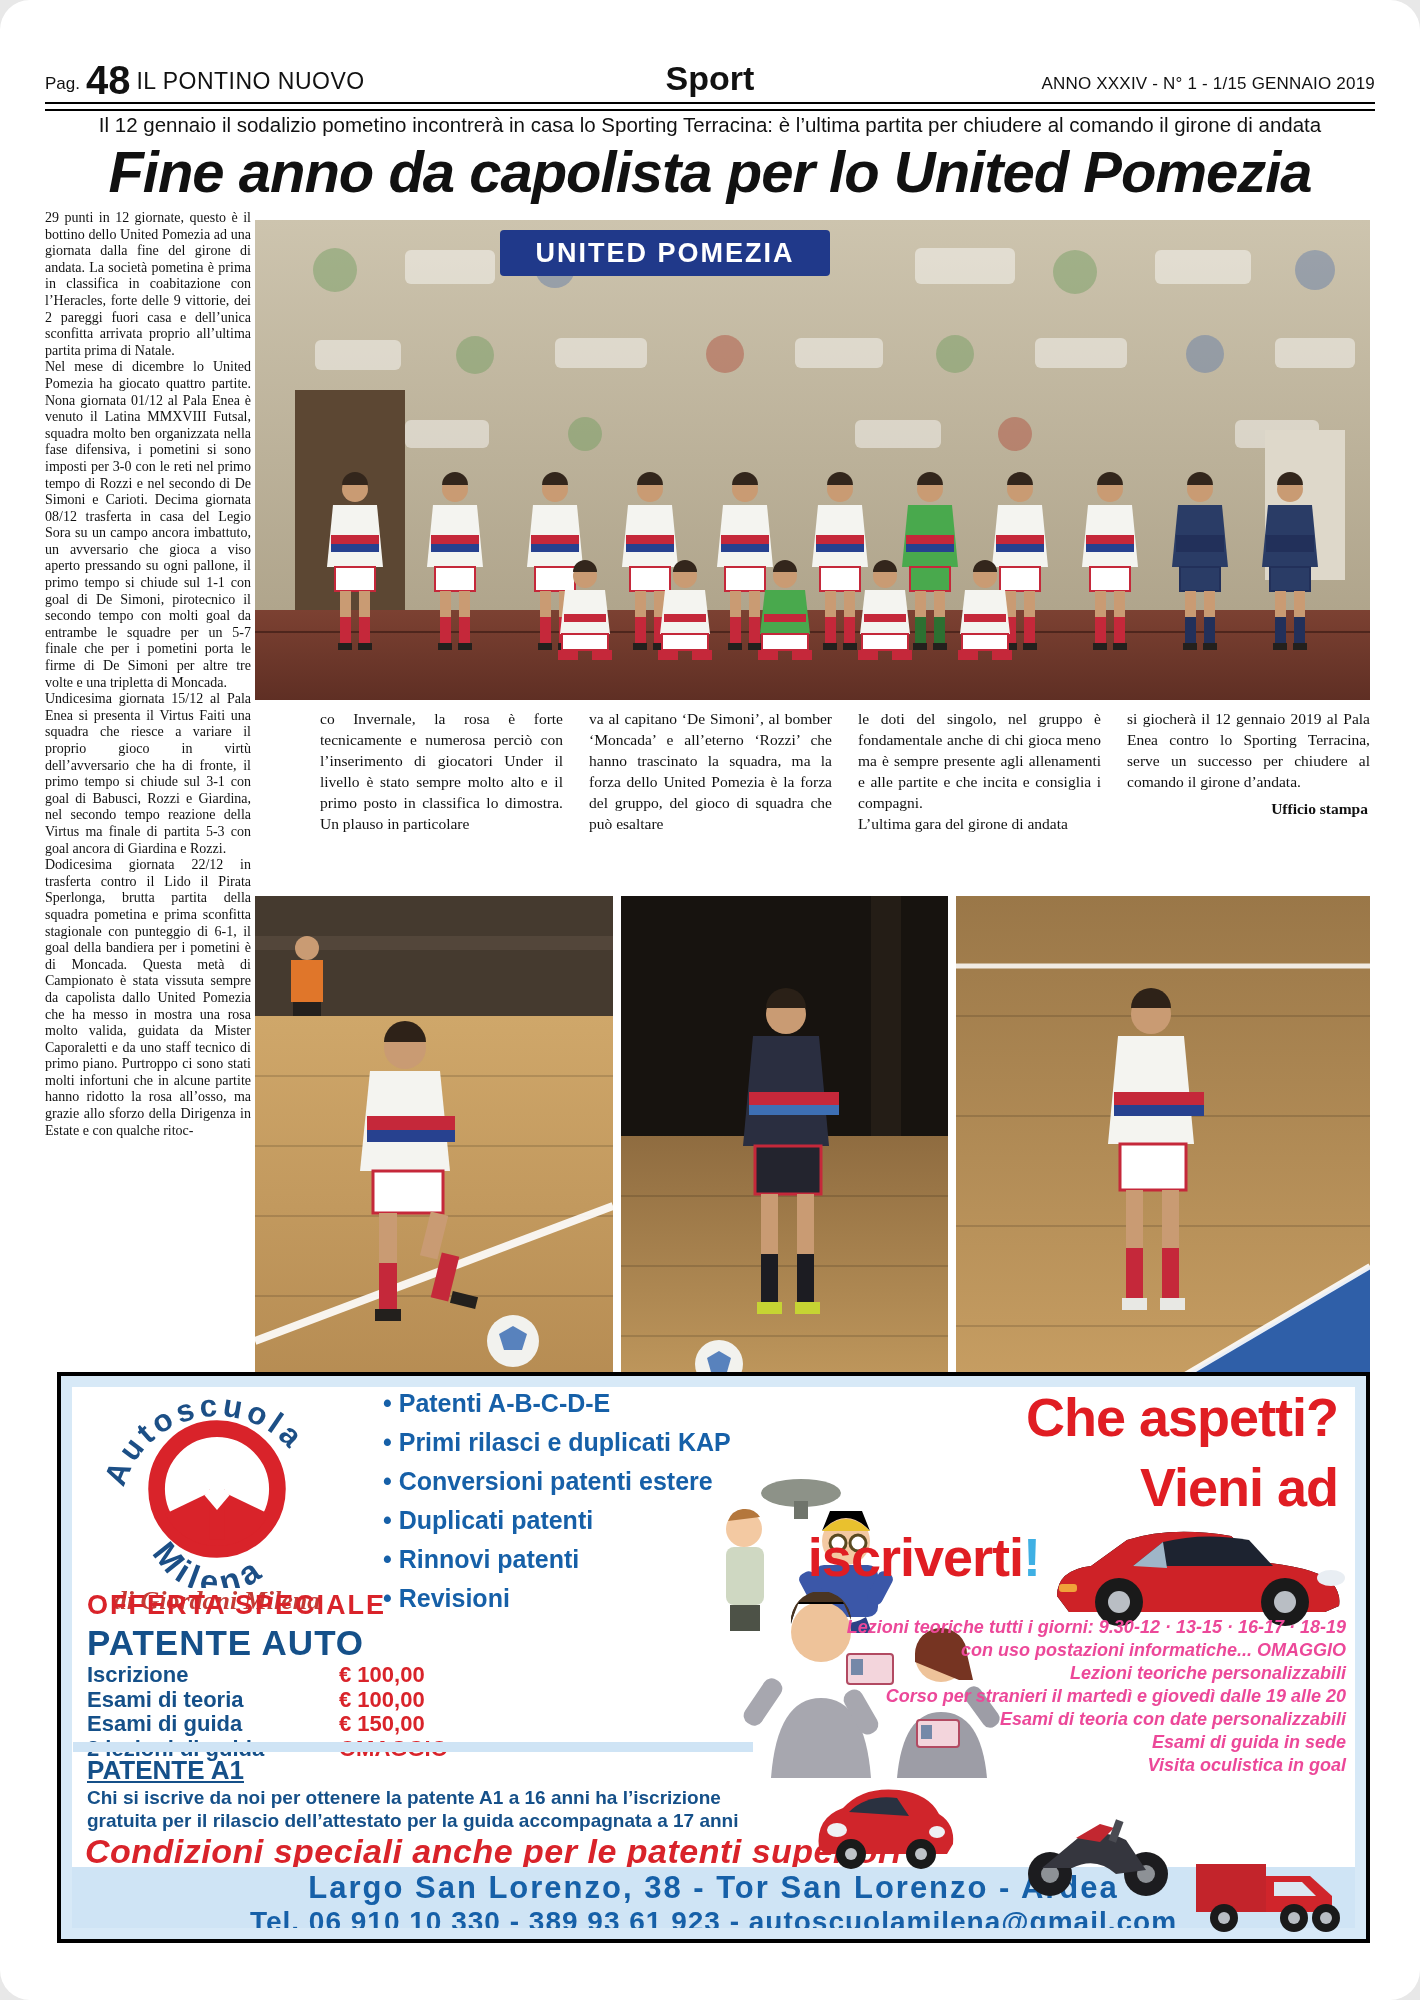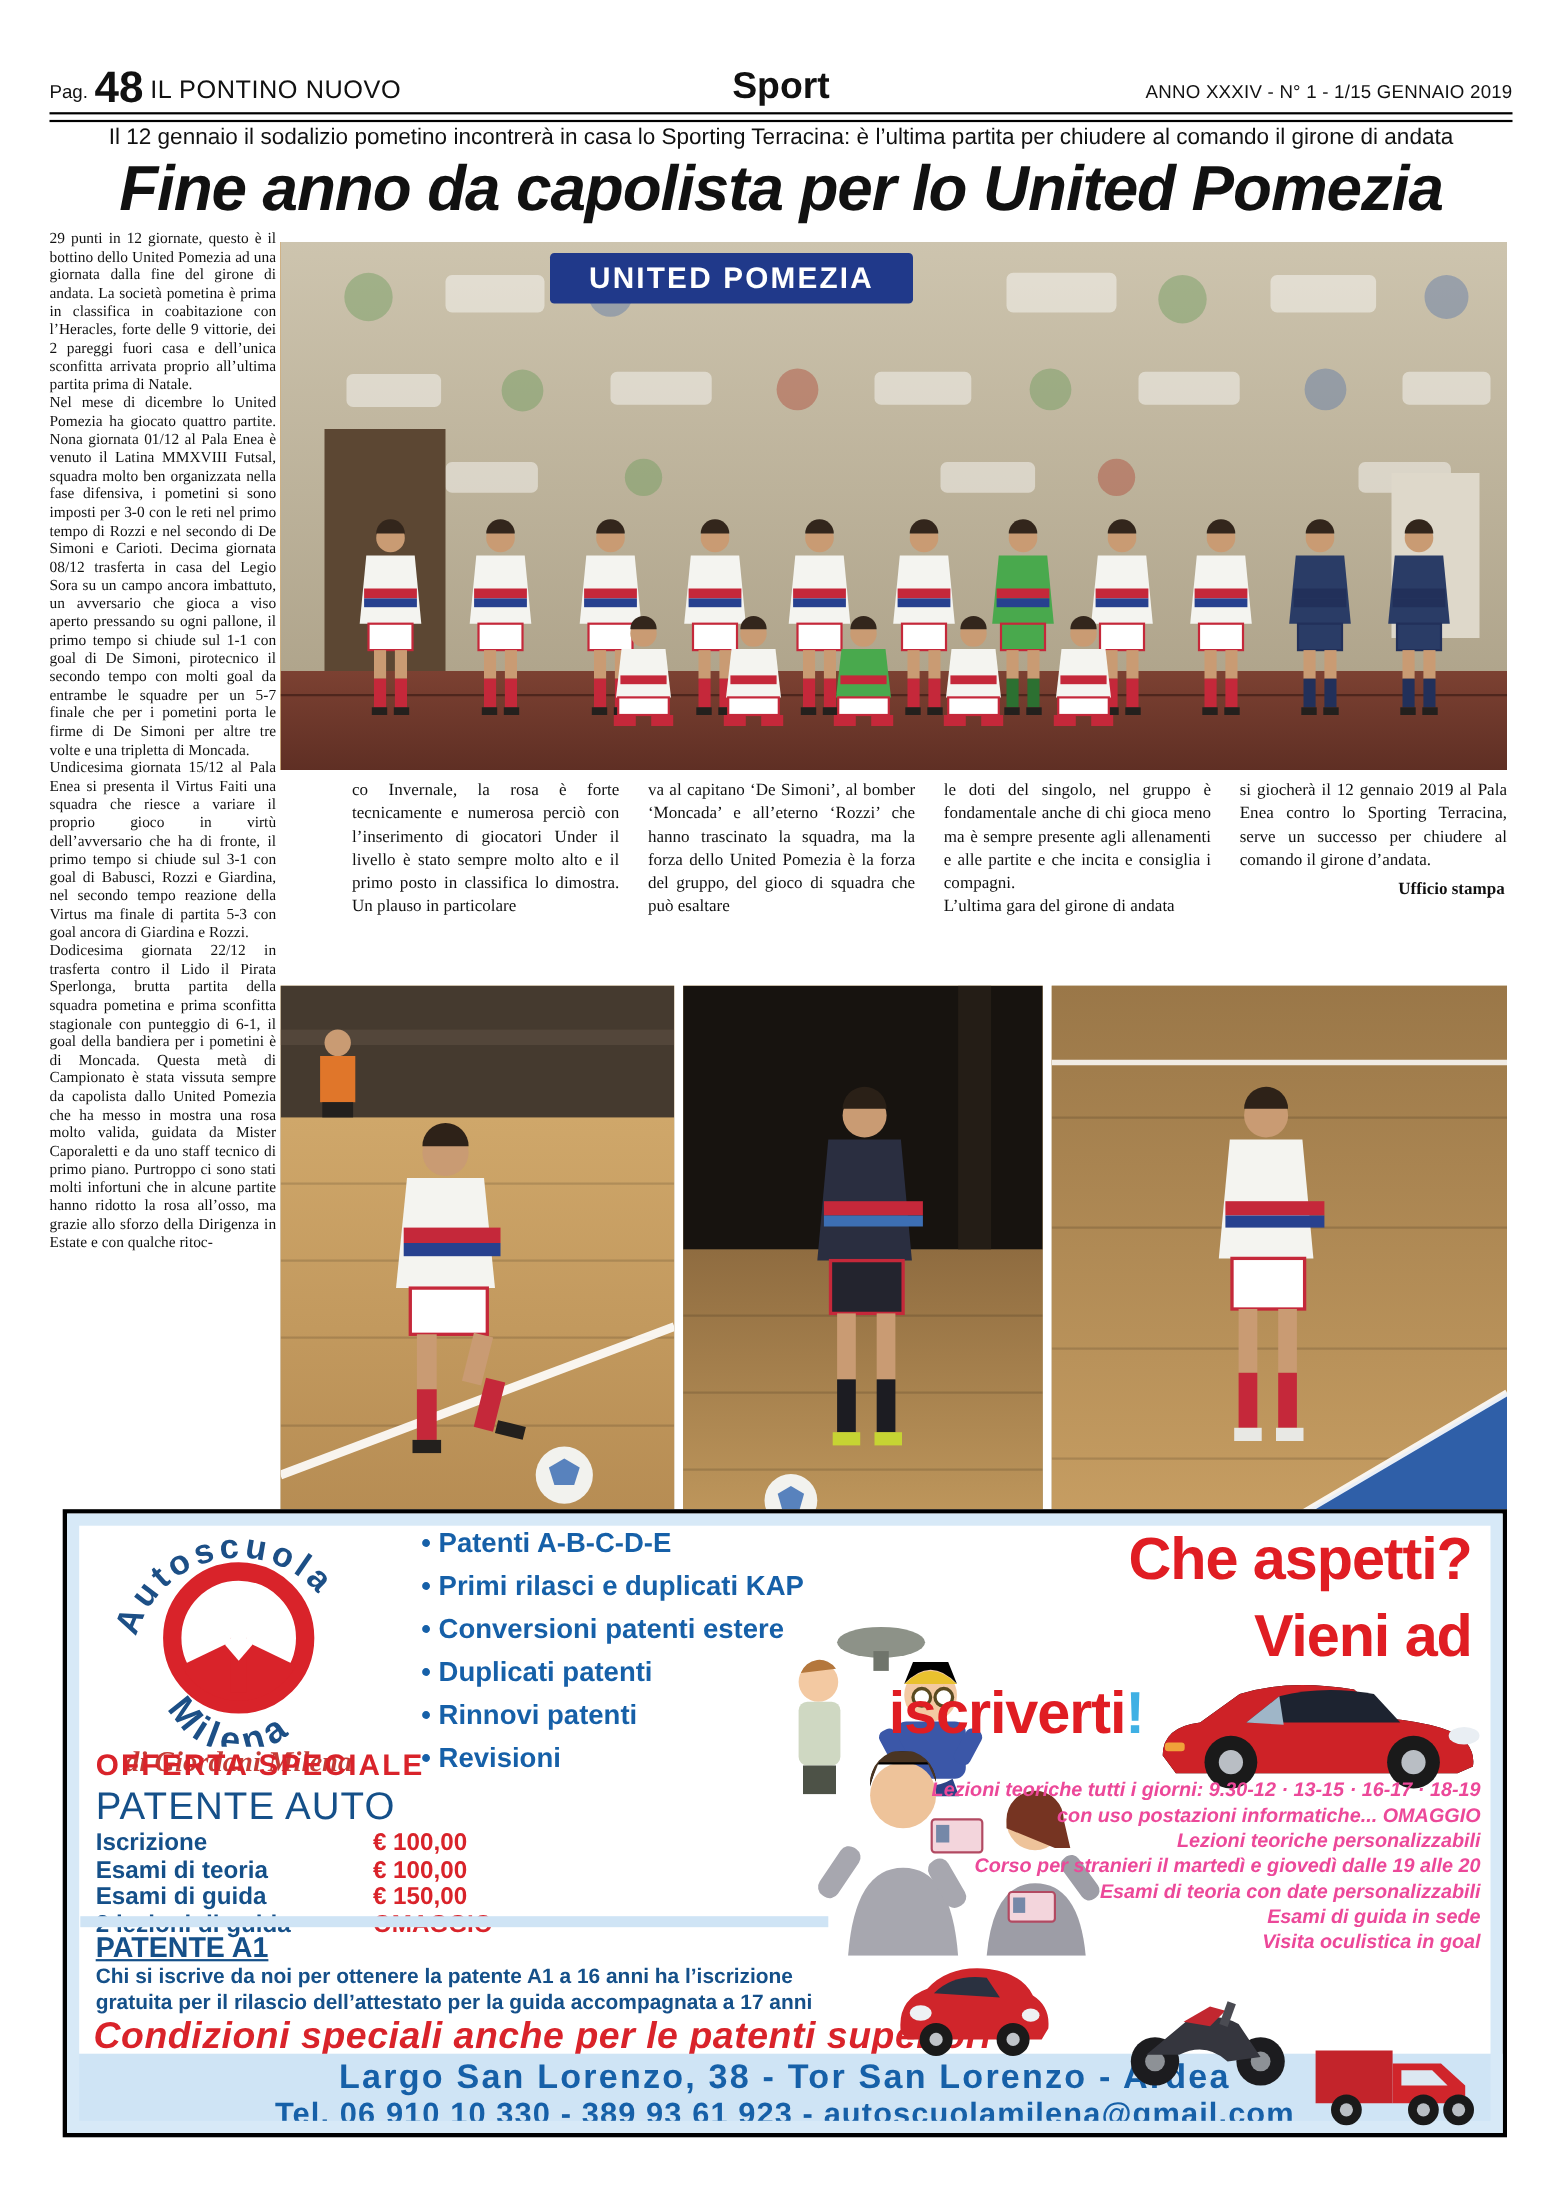--- a/index.html
+++ b/index.html
@@ -1,17 +1,17 @@
 <!DOCTYPE html>
 <html lang="it"><head>
 <meta charset="utf-8">
 <style>
   html,body{margin:0;padding:0;background:#e8e8e8;}
   #page{position:relative;width:1420px;height:2000px;background:#ffffff;margin:0 auto;
-        font-family:"Liberation Sans",sans-serif;color:#111;overflow:hidden;}
+        font-family:"Liberation Sans",sans-serif;color:#111;overflow:hidden;border-radius:30px;}
   .preline{white-space:pre-line;}
 
   
   .hdr{position:absolute;left:45px;right:45px;top:46px;height:52px;display:flex;align-items:flex-end;}
   .hdr-left{display:flex;align-items:flex-end;gap:6px;}
   .hdr-pag{font-size:17px;padding-bottom:4px;}
   .hdr-num{font-size:40px;font-weight:bold;line-height:0.9;}
   .hdr-mast{font-size:23px;padding-bottom:3px;letter-spacing:0.5px;}
   .hdr-sec{position:absolute;left:0;right:0;bottom:0;text-align:center;font-size:34px;font-weight:bold;}
   .hdr-issue{margin-left:auto;font-size:17px;padding-bottom:4px;letter-spacing:0.2px;}
@@ -49,21 +49,21 @@
   .svc{font-size:25px;font-weight:bold;color:#1660a8;line-height:39px;white-space:nowrap;}
   .svc::before{content:"• ";}
   .cta{position:absolute;font-size:54px;font-weight:800;color:#e01d23;white-space:nowrap;letter-spacing:-1px;}
   .cta1{top:10px;right:28px;} .cta2{top:80px;right:28px;} .cta3{top:150px;right:326px;}
   .cta-ex{color:#3fb0e4;}
   .cartoon{position:absolute;left:645px;top:95px;width:215px;height:165px;}
   .ctacar{position:absolute;right:12px;top:128px;width:305px;height:125px;}
 
   .offer{position:absolute;left:26px;top:214px;width:460px;}
   .offer-t1{font-size:27px;font-weight:800;color:#d9232a;letter-spacing:2px;}
-  .offer-t2{font-size:35px;font-weight:400;color:#155089;letter-spacing:1px;margin-top:2px;}
+  .offer-t2{font-size:35px;font-weight:700;color:#155089;letter-spacing:1px;margin-top:2px;}
   .offer-row{display:flex;font-weight:800;font-size:22px;line-height:24.5px;}
   .offer-row .lb{width:252px;color:#155089;}
   .offer-row .vl{color:#d9232a;}
   .people{position:absolute;left:640px;top:216px;width:330px;height:186px;}
   .infos{position:absolute;right:20px;top:240px;width:575px;text-align:right;
          font-size:18px;font-style:italic;font-weight:bold;color:#ec4899;line-height:23px;}
 
   .a1-title{position:absolute;left:26px;top:379px;font-size:26px;font-weight:800;color:#155089;text-decoration:underline;}
   .a1-text{position:absolute;left:26px;top:410px;width:760px;font-size:19px;font-weight:bold;
            color:#155089;line-height:23px;}

